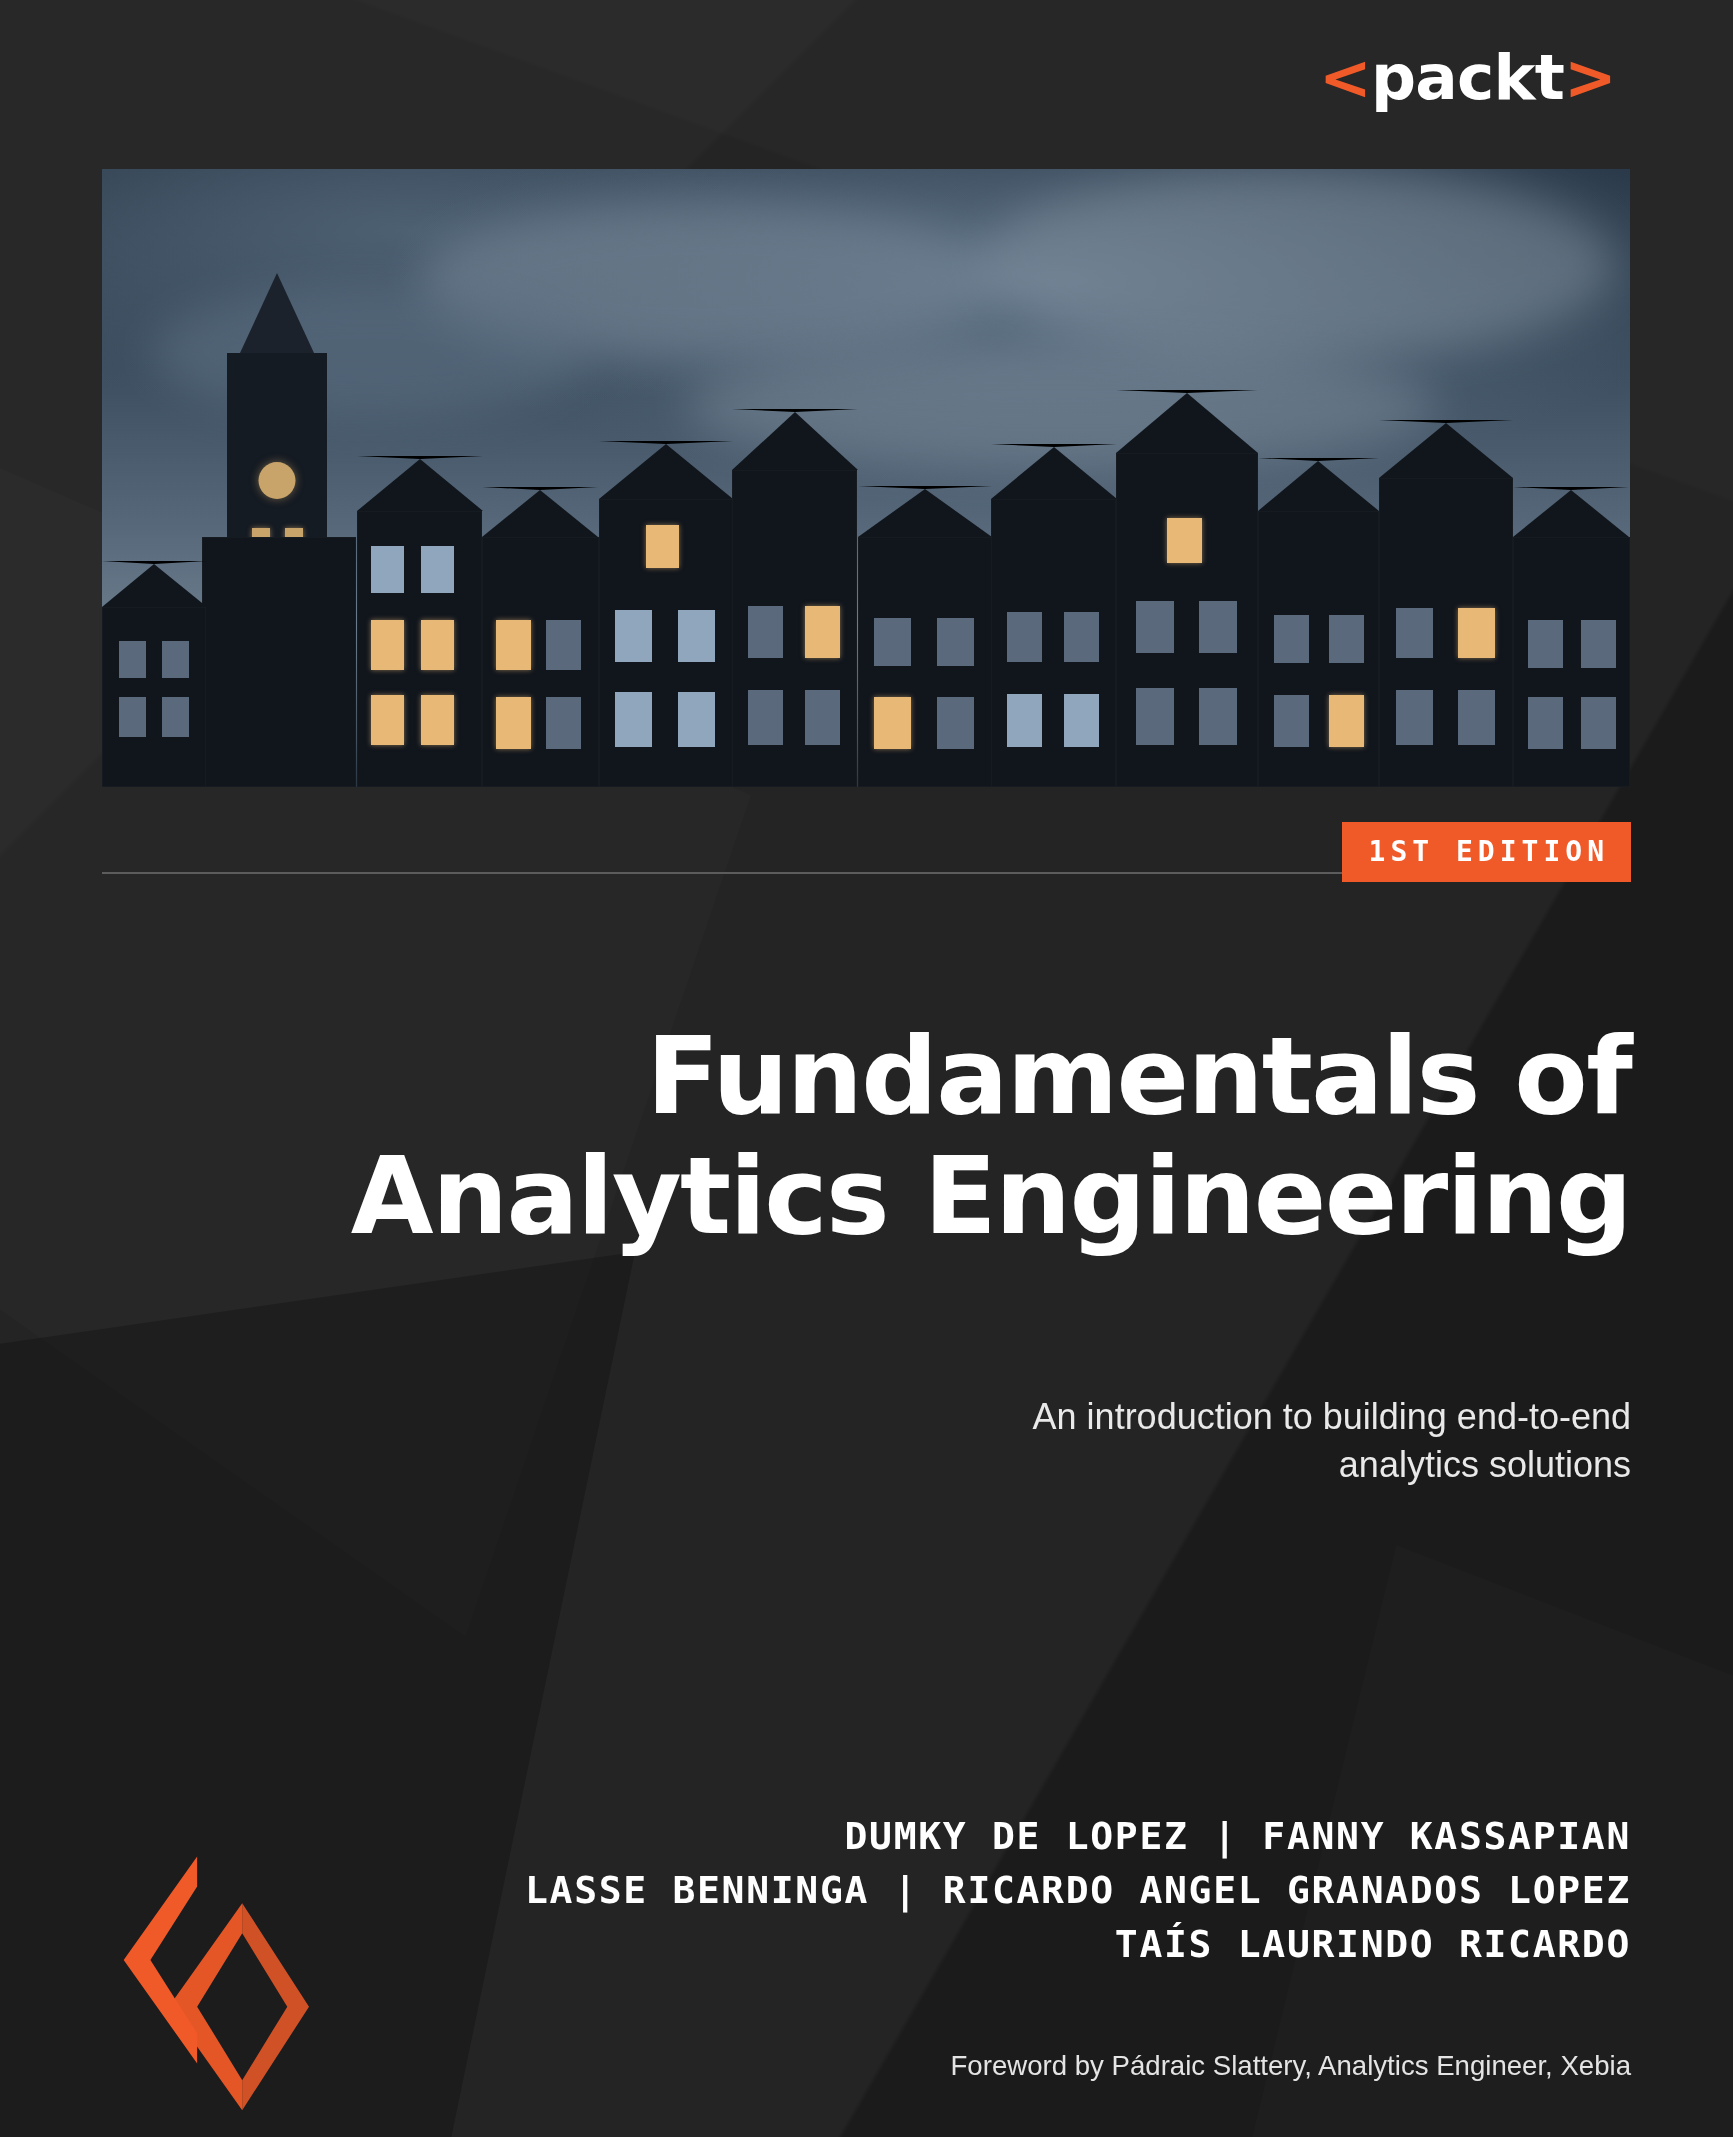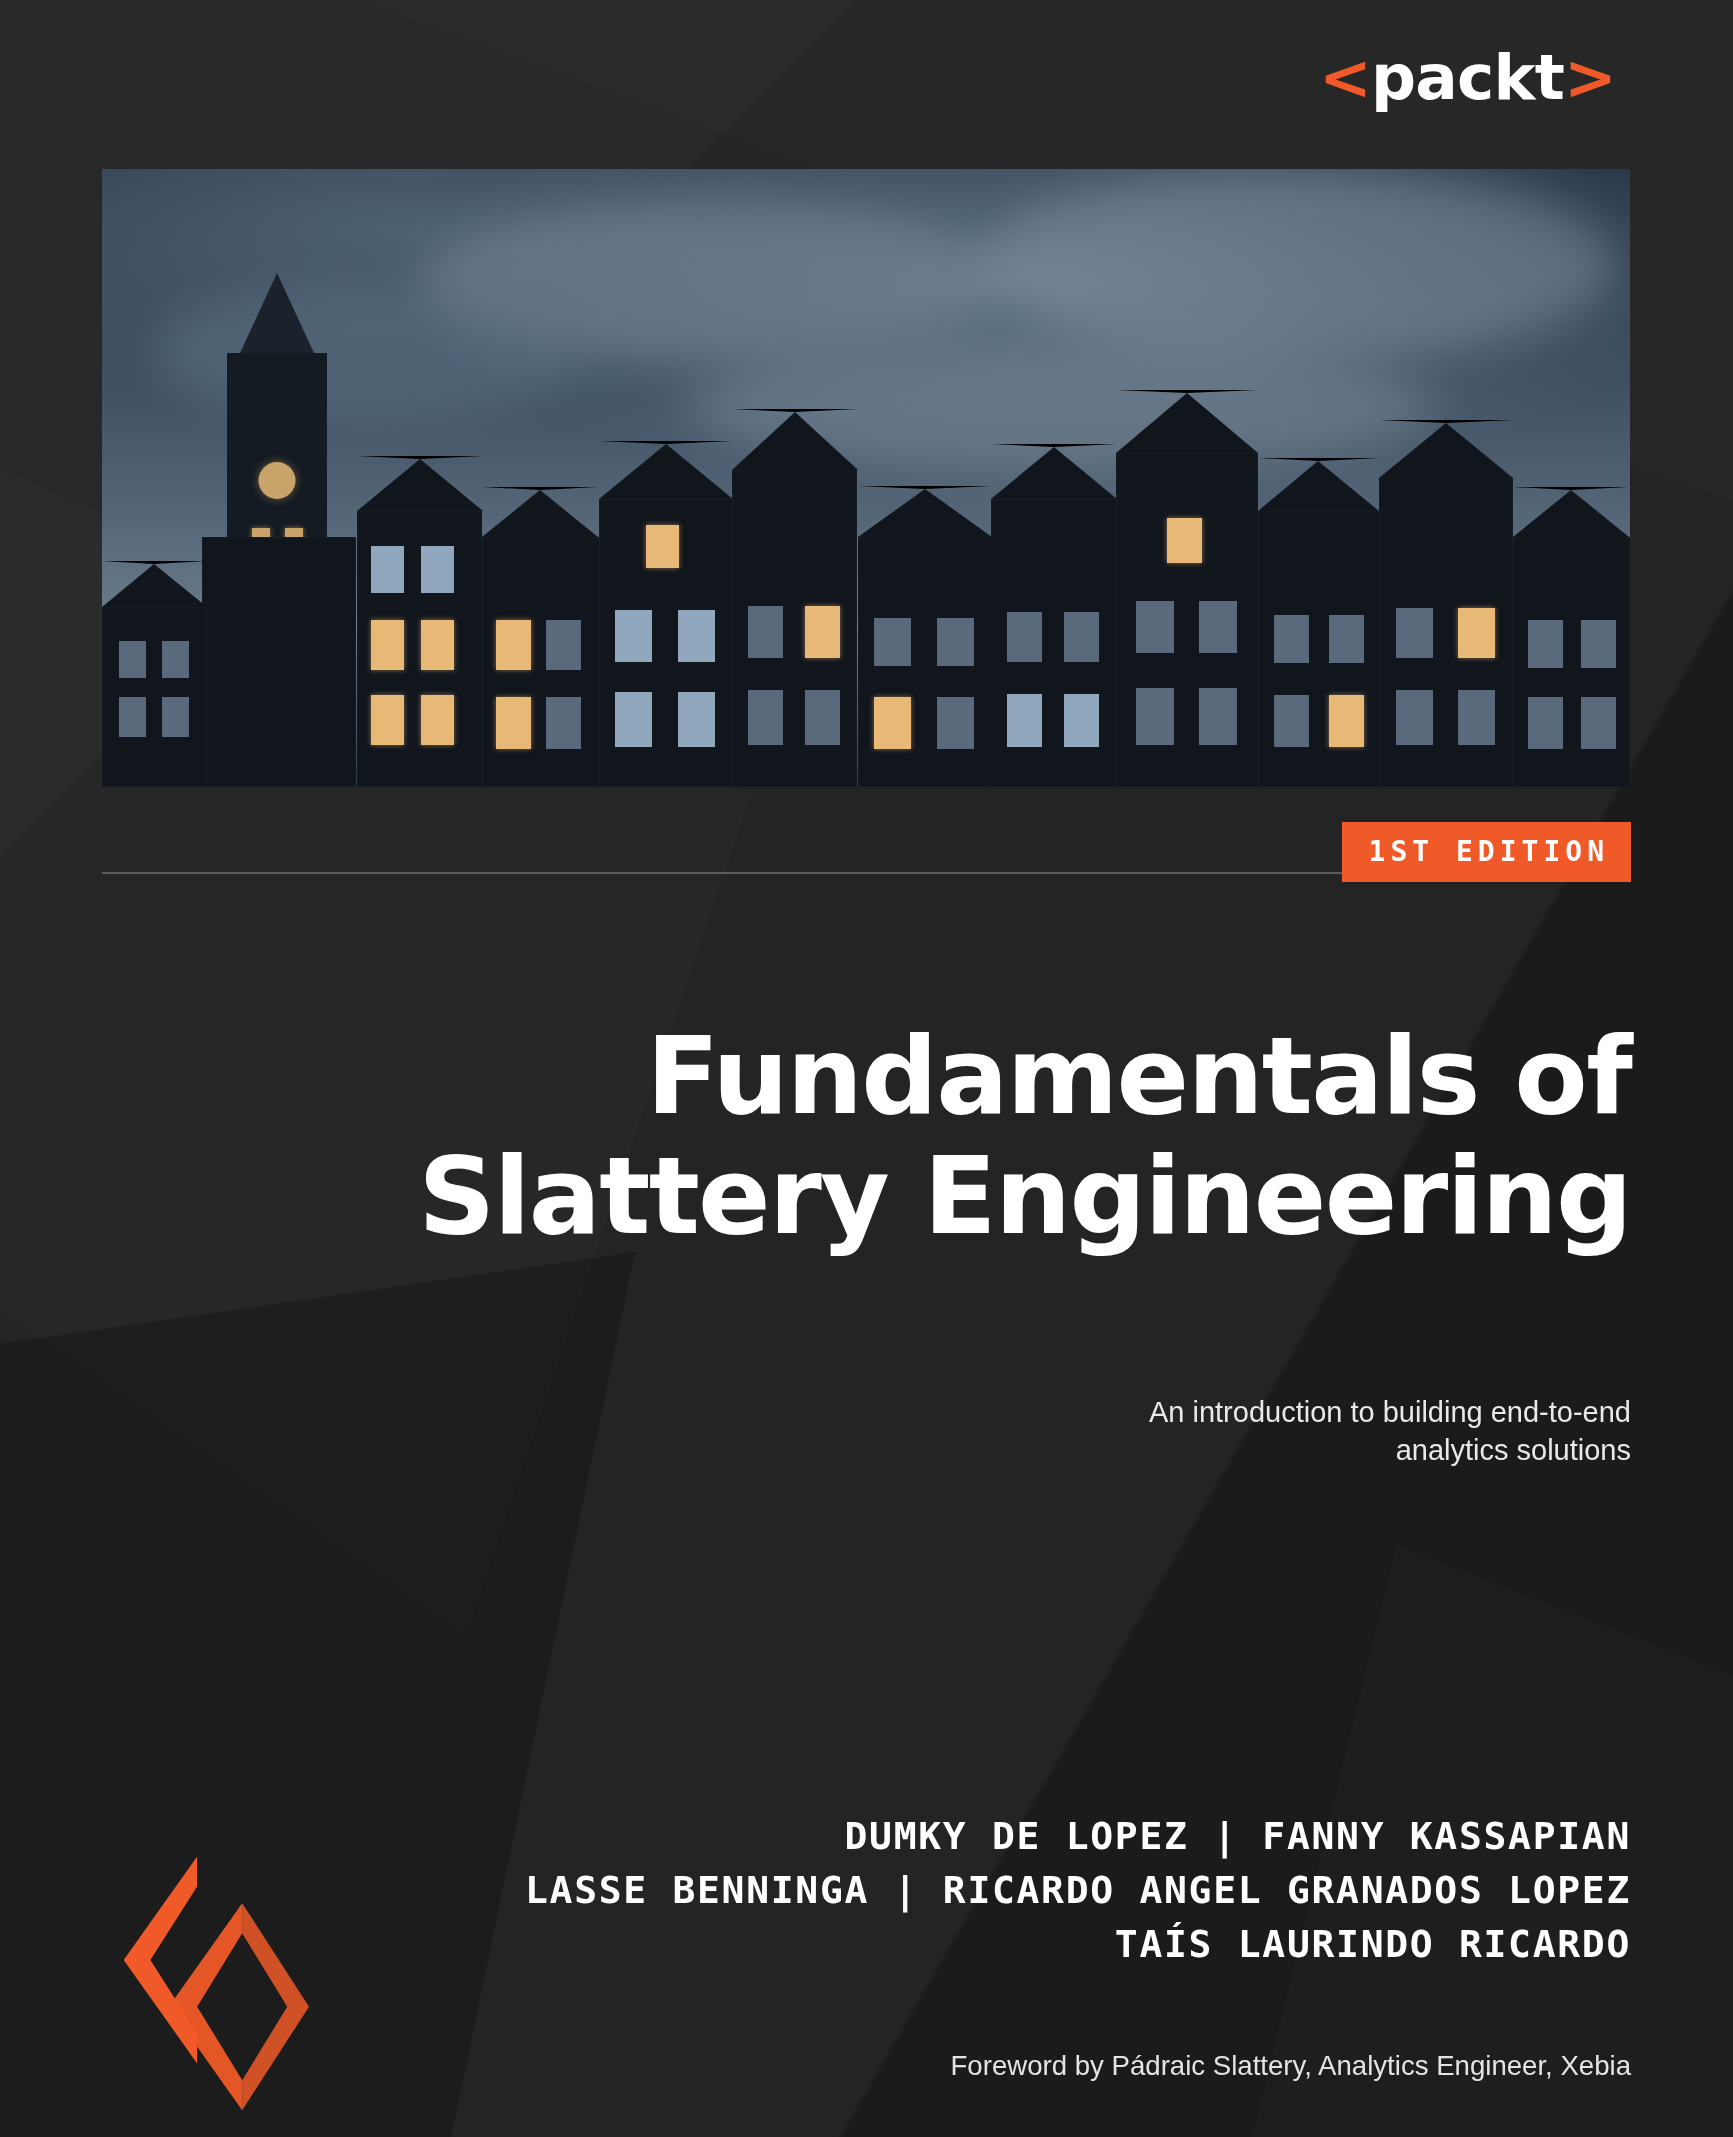--- a/index.html
+++ b/index.html
@@ -162,21 +162,21 @@
   }
   .subtitle {
     position: absolute;
     right: 102px;
     top: 1393px;
     width: 1085px;
     text-align: right;
     color: #e9e9e9;
     font-family: "Liberation Sans", sans-serif;
     font-weight: normal;
-    font-size: 29px;
+    font-size: 36px;
     line-height: 1.32;
   }
 
   
   .authors {
     position: absolute;
     right: 102px;
     top: 1810px;
     width: 1353px;
     text-align: right;
@@ -324,21 +324,21 @@
       <div class="win dim" style="left:1479px;bottom:119px;width:35px;height:48px;"></div>
     </div>
   </div>
 
   <div class="rule"></div>
 
   <div class="edition">1ST EDITION</div>
 
   <div class="title">
     <div>Fundamentals of</div>
-    <div>Slattery Engineering</div>
+    <div>Analytics Engineering</div>
   </div>
 
   <div class="subtitle">
     <div>An introduction to building end-to-end</div>
     <div>analytics solutions</div>
   </div>
 
   <div class="authors">
     <span class="line">DUMKY DE LOPEZ  |  FANNY KASSAPIAN</span>
     <span class="line">LASSE BENNINGA  |  RICARDO ANGEL GRANADOS LOPEZ</span>

